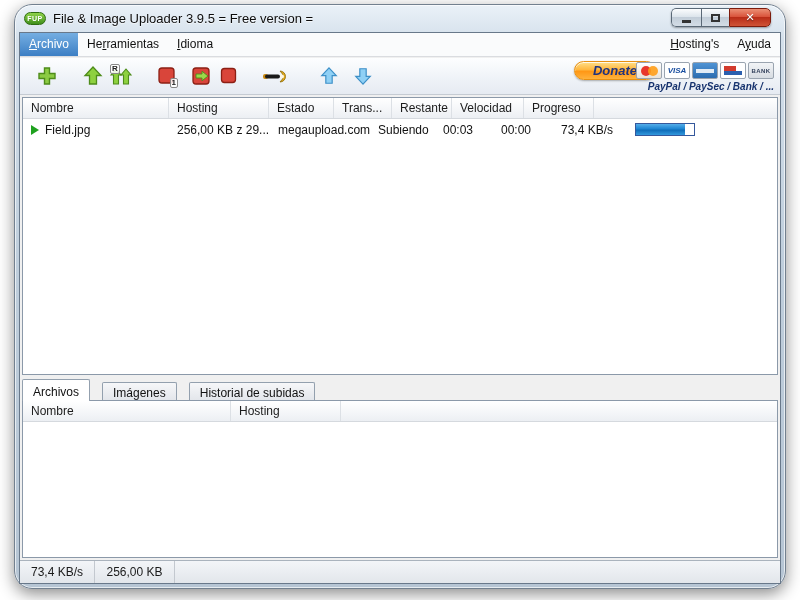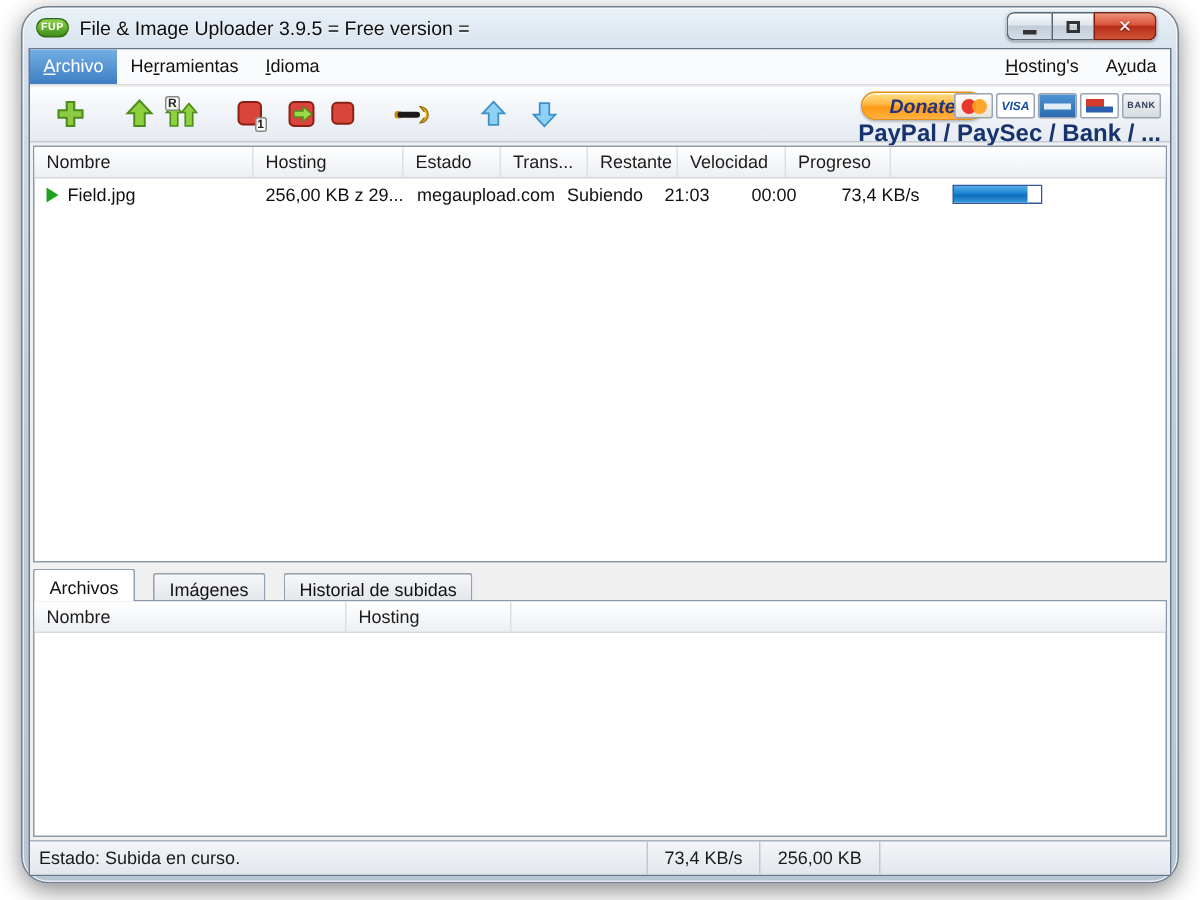--- a/index.html
+++ b/index.html
@@ -57,21 +57,21 @@
   .card{ width:26px; height:17px; border:1px solid #9aa4b0; border-radius:2px; background:#fff; position:relative; overflow:hidden; cursor:pointer; }
   .card .mc1{ position:absolute; left:4px; top:3px; width:10px; height:10px; border-radius:50%; background:#e8372c; }
   .card .mc2{ position:absolute; left:11px; top:3px; width:10px; height:10px; border-radius:50%; background:#ff9f1a; opacity:.9; }
   .card.mc{ background:linear-gradient(180deg,#fff,#e8e2d8); }
   .card.visa{ color:#1a4fa0; font-size:8px; font-weight:bold; font-style:italic; text-align:center; line-height:15px; }
   .card.amex{ background:linear-gradient(180deg,#4f93d4,#2b6cb0); }
   .card.amex .stripe{ position:absolute; left:3px; top:6px; right:3px; height:4px; background:rgba(255,255,255,.85); }
   .card.paysec .p1{ position:absolute; left:3px; top:3px; width:12px; height:6px; background:#d23b2e; }
   .card.paysec .p2{ position:absolute; left:3px; bottom:3px; width:18px; height:4px; background:#2b5fae; }
   .card.bank{ background:linear-gradient(180deg,#f2f4f7,#d7dce2); color:#33415c; font-size:6px; font-weight:bold; text-align:center; line-height:16px; letter-spacing:.4px; }
-  .donate-caption{ position:absolute; right:0; top:21px; font-size:16px; font-weight:bold; color:#17336e; white-space:nowrap; }
+  .donate-caption{ position:absolute; right:0; top:21px; font-size:10px; font-weight:bold; color:#17336e; white-space:nowrap;font-style:italic; }
 
   
   .upload-panel{ position:absolute; left:2px; right:2px; top:64px; height:278px; background:#fff; border:1px solid #8b99a9; }
   .thead{ display:flex; height:21px; background:linear-gradient(180deg,#ffffff,#f2f4f7 70%,#eceff3); border-bottom:1px solid #d5d9de; font-size:12px; color:#1c1c1c; }
   .th{ padding:3px 0 0 8px; border-right:1px solid #dce0e5; white-space:nowrap; overflow:hidden; cursor:pointer; }
   .trow{ display:flex; height:21px; font-size:12px; color:#111; align-items:center; cursor:pointer; }
   .td{ padding-left:8px; white-space:nowrap; overflow:hidden; }
   .c0{width:146px;} .c1{width:101px;} .c2{width:100px;} .c3{width:65px;} .c4{width:58px;} .c5{width:60px;} .c6{width:72px;} .c7{width:70px;} .cflex{flex:1; border-right:none;}
   .playwrap{ display:inline-flex; align-items:center; }
   .play{ width:0; height:0; border-left:8px solid #1fa11f; border-top:5px solid transparent; border-bottom:5px solid transparent; margin-right:6px; }
@@ -234,21 +234,21 @@
         <div class="th cflex"></div>
       </div>
       <div class="trow">
         <div class="td c0 playwrap">
             <span class="play"></span>
             <span>Field.jpg</span>
           </div>
         <div class="td c1">256,00 KB z 29...</div>
         <div class="td c2">megaupload.com</div>
         <div class="td c3">Subiendo</div>
-        <div class="td c4">21:03</div>
+        <div class="td c4">00:03</div>
         <div class="td c5">00:00</div>
         <div class="td c6">73,4 KB/s</div>
         <div class="td c7">
           <div class="pbar">
               <div class="pfill" style="width: 85%;"></div>
             </div>
         </div>
       </div>
     </div>
 
@@ -260,19 +260,18 @@
 
     <div class="files-panel">
       <div class="thead">
         <div class="th f0">Nombre</div>
         <div class="th f2">Hosting</div>
         <div class="th cflex"></div>
       </div>
     </div>
 
     <div class="statusbar">
-      <div class="sseg s0">Estado: Subida en curso.</div>
       <div class="sseg s1">73,4 KB/s</div>
       <div class="sseg s2">256,00 KB</div>
     </div>
 
   </div>
 </div>
 
 </body></html>

